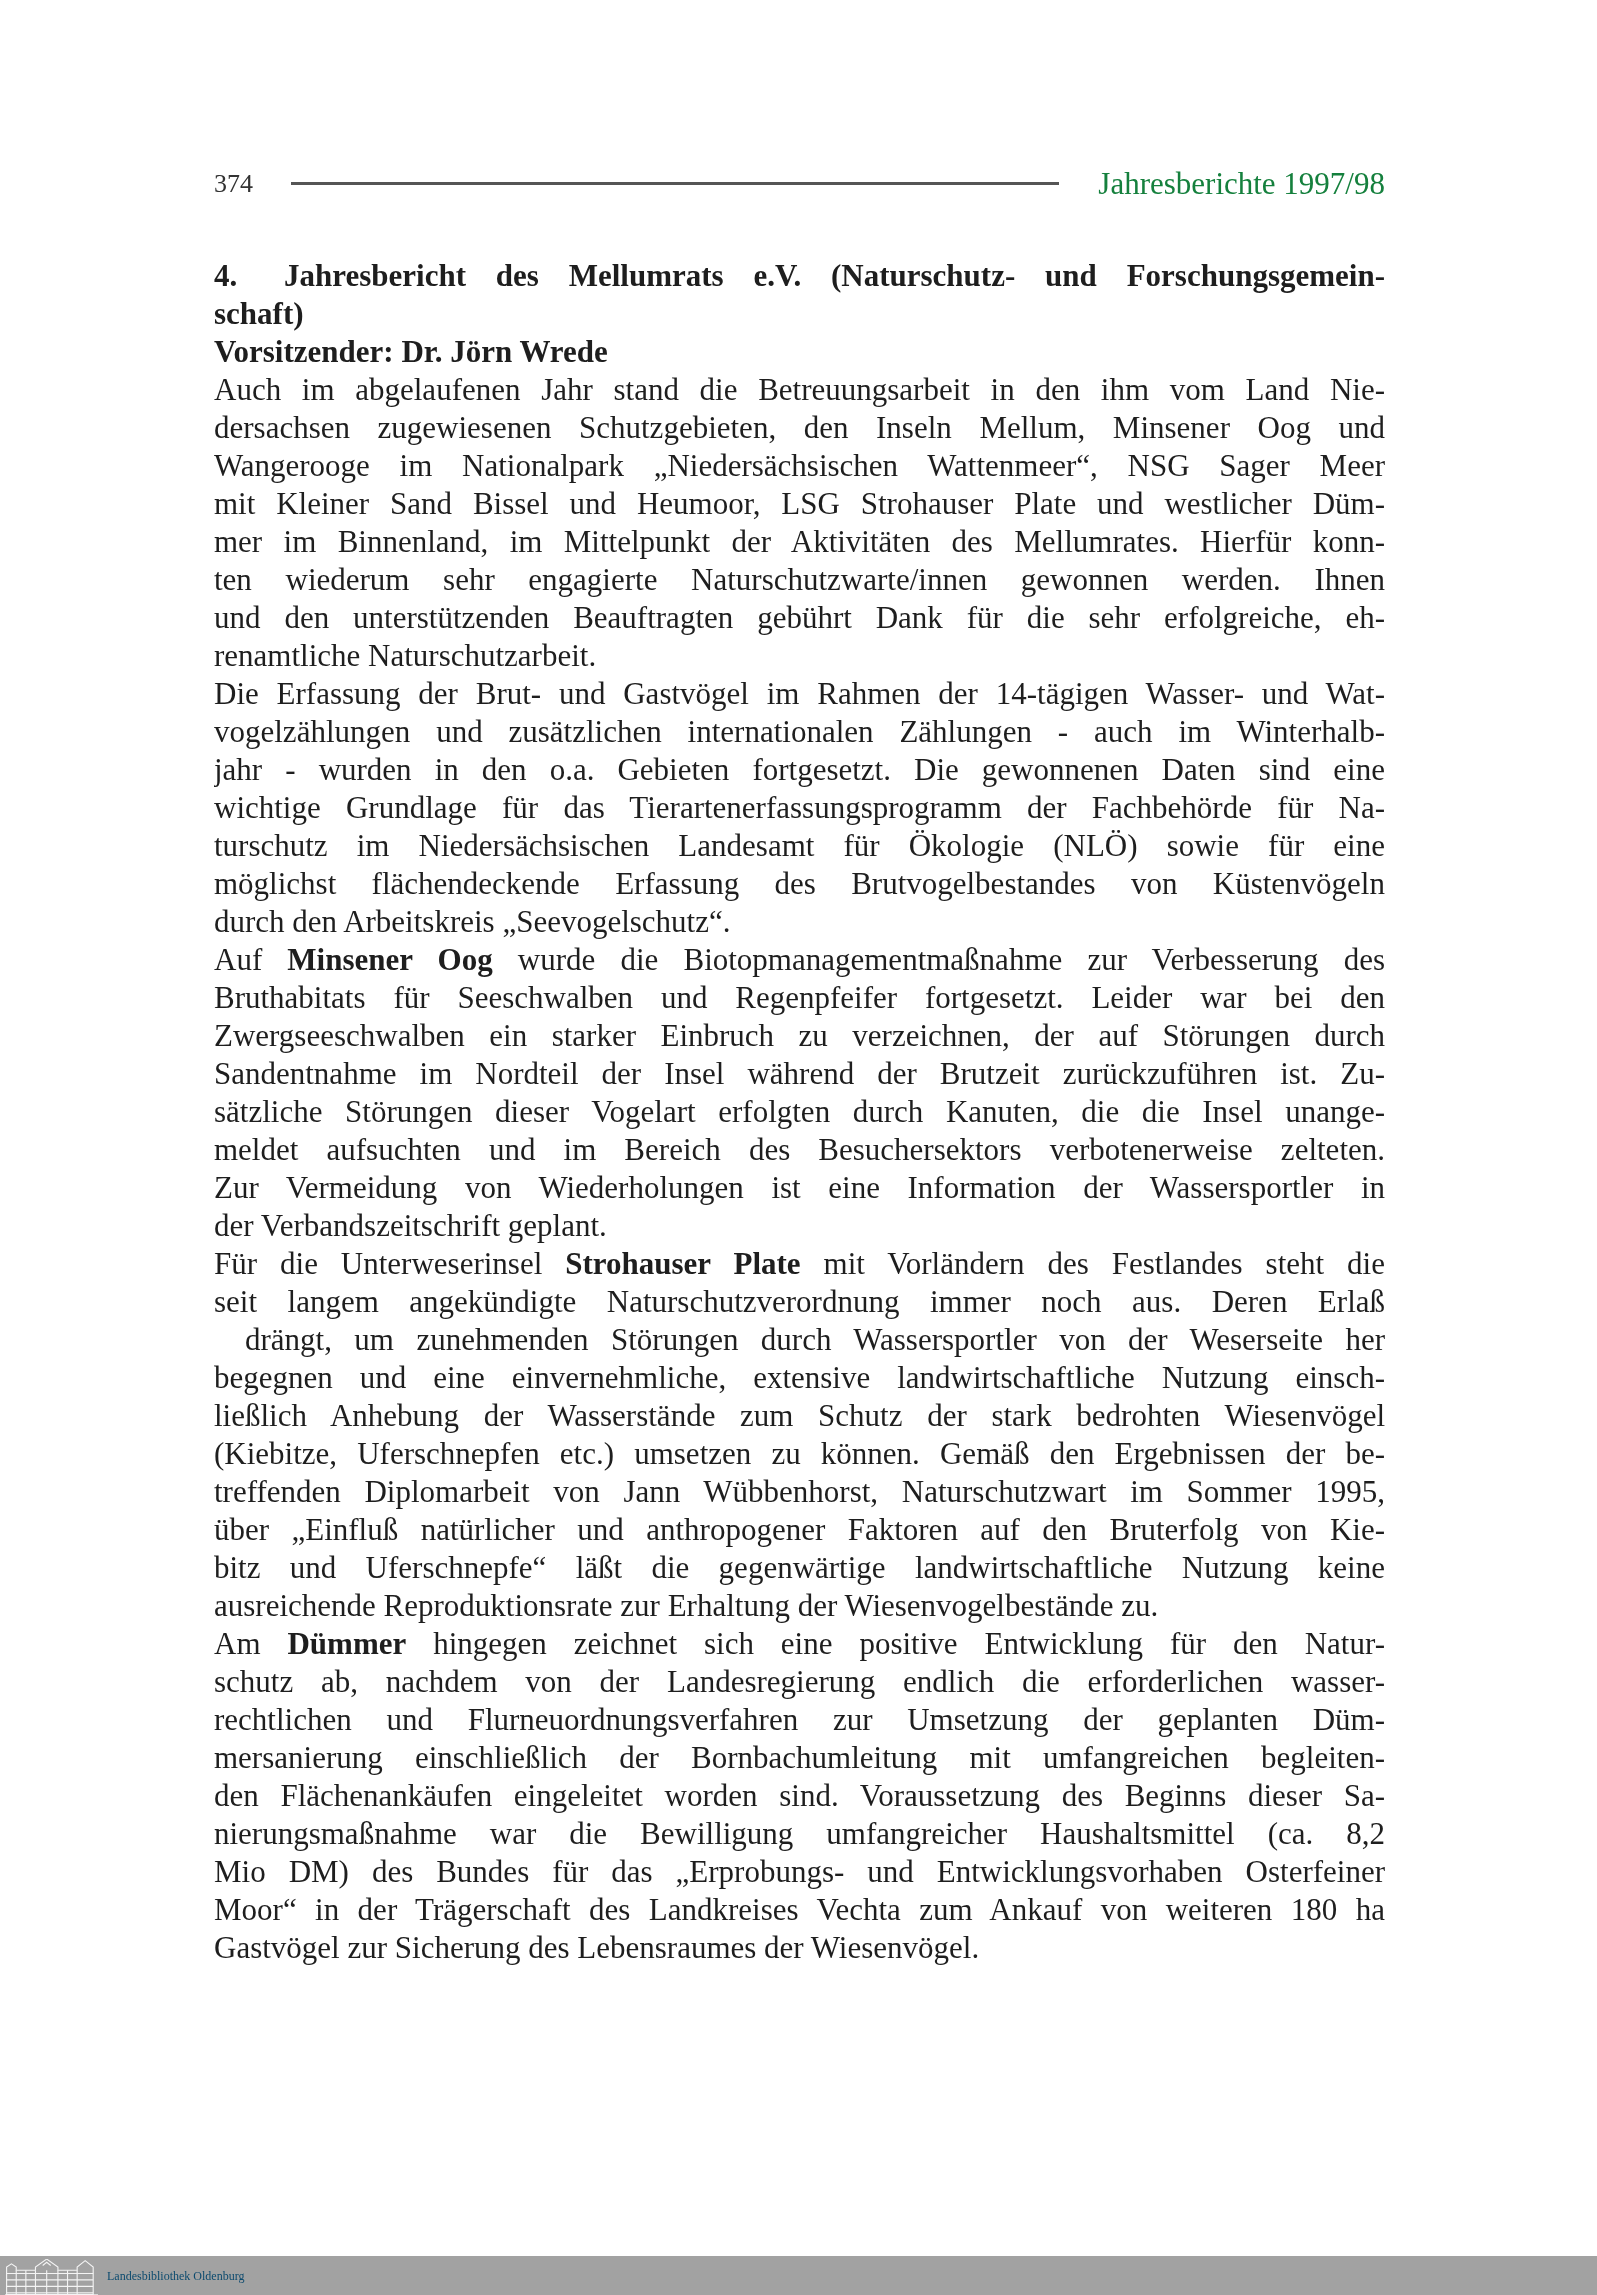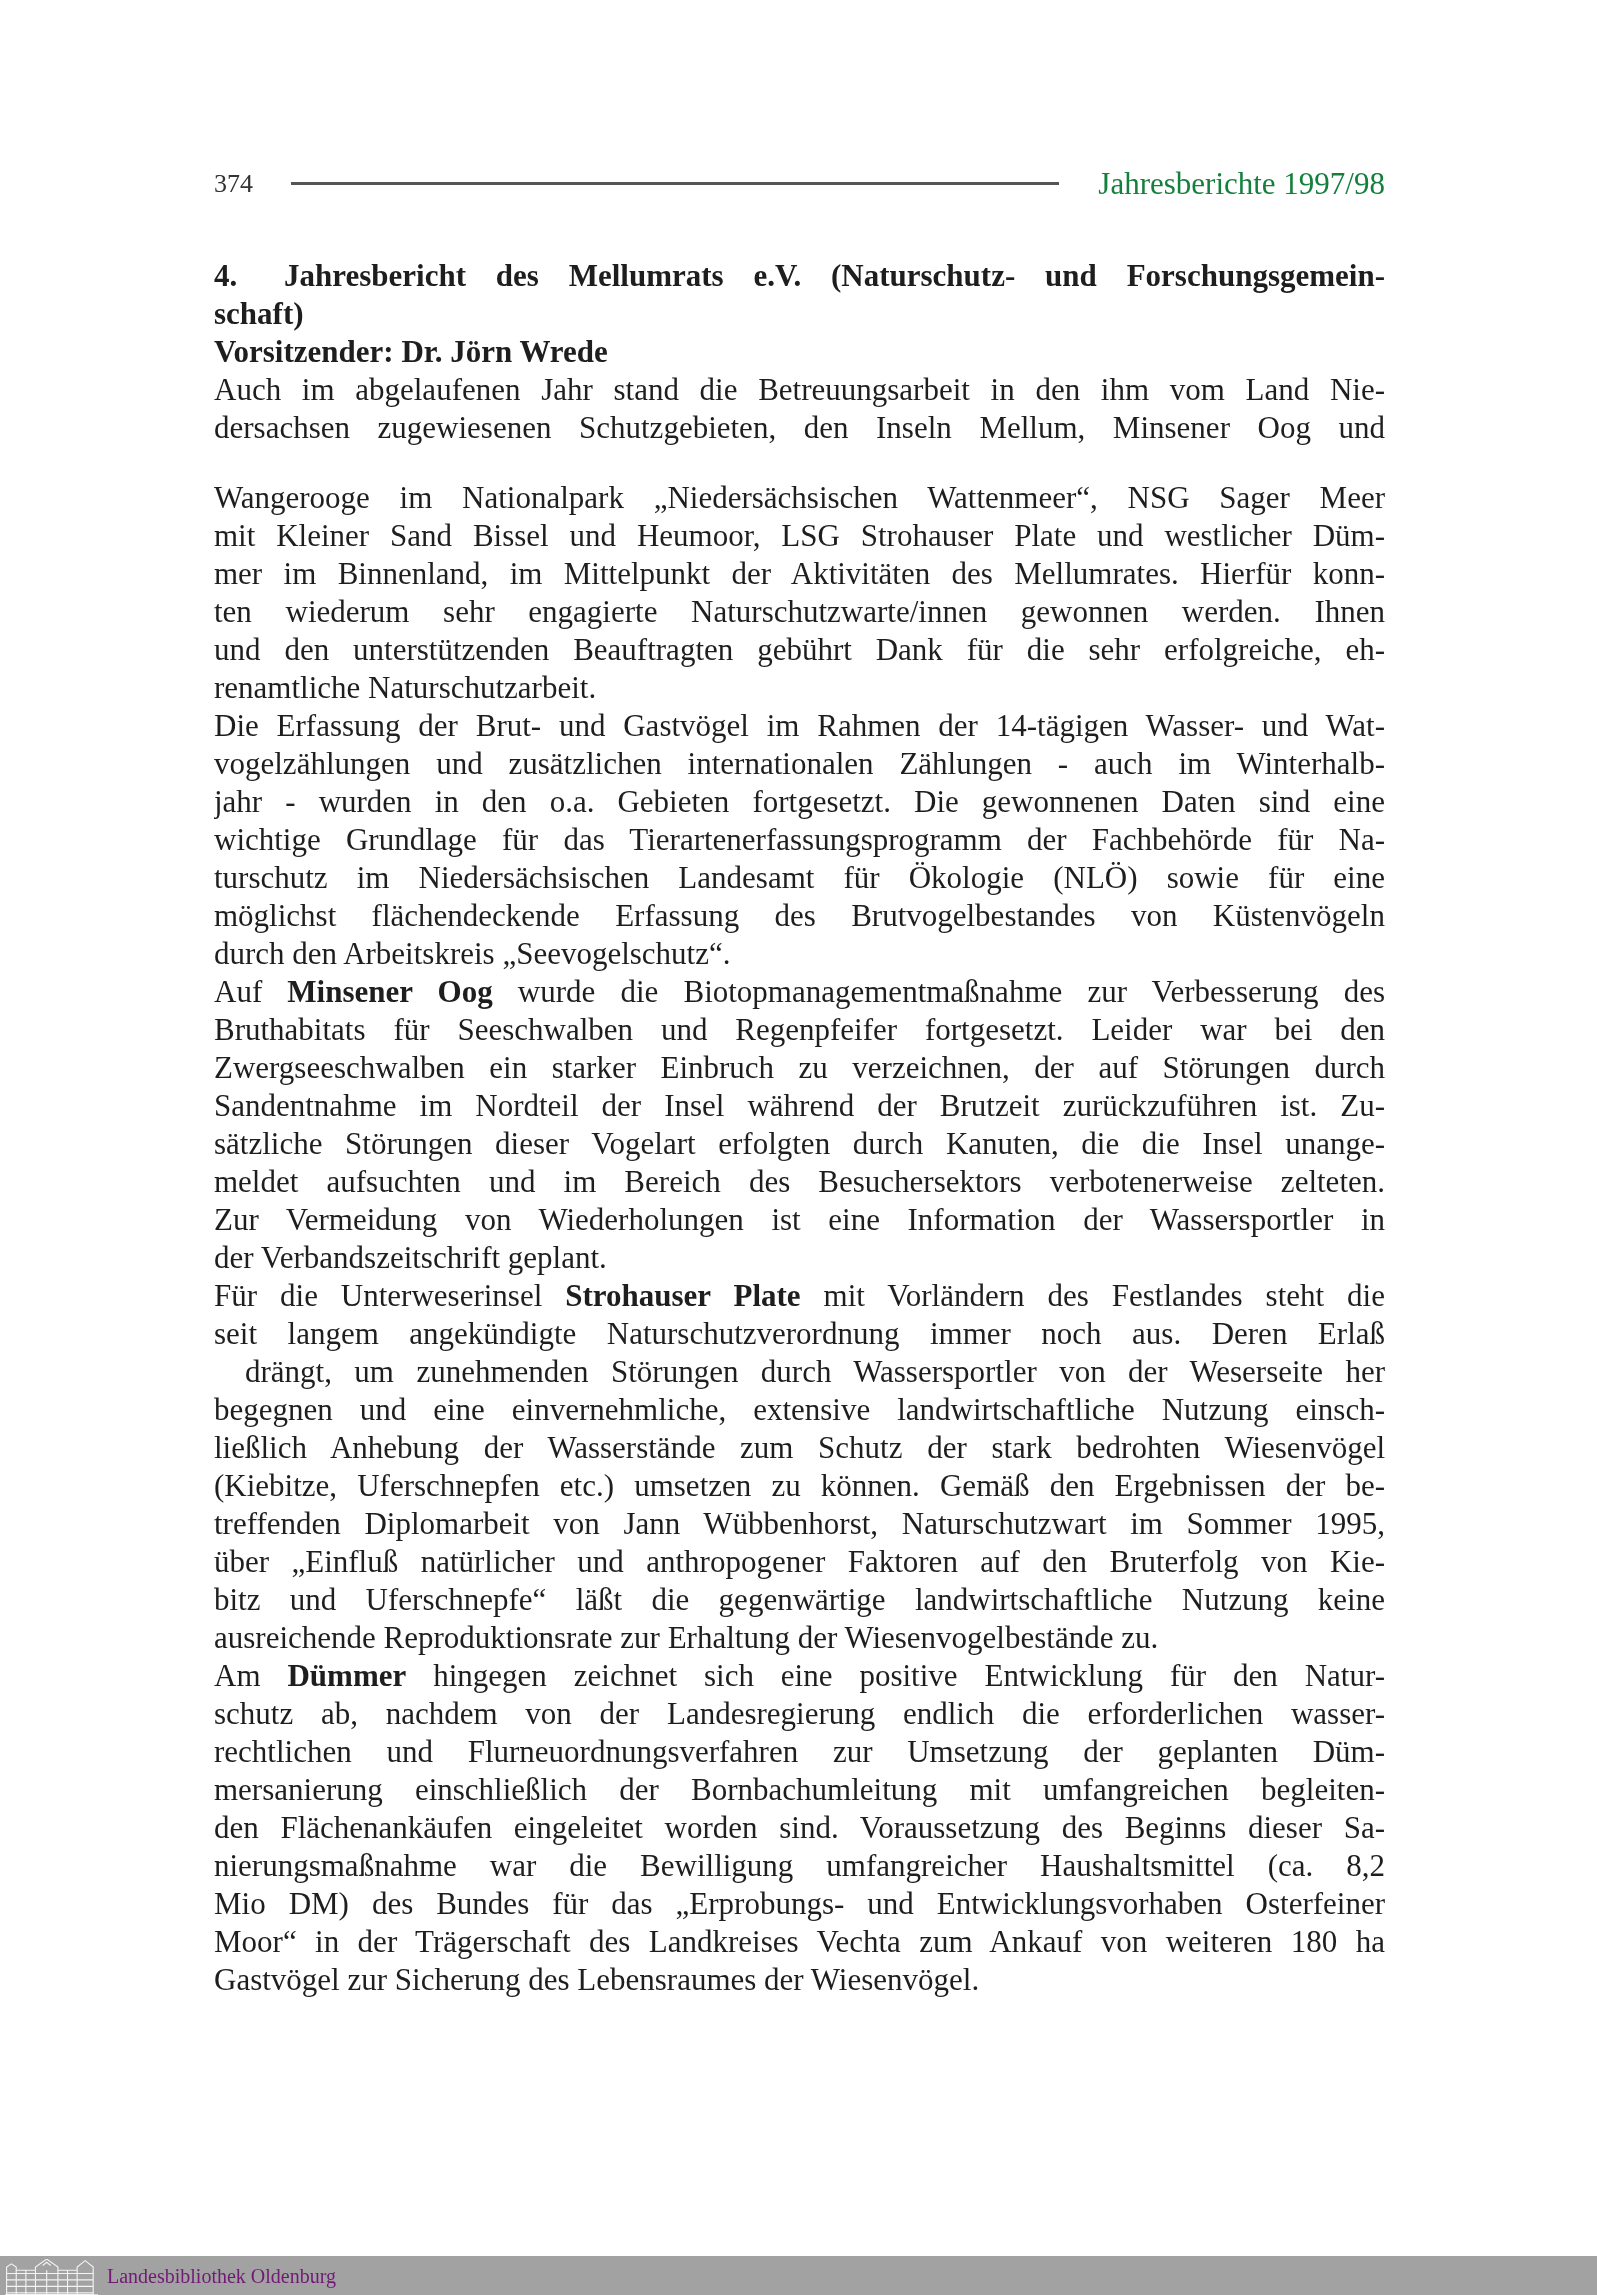--- a/index.html
+++ b/index.html
@@ -11,39 +11,39 @@
   .header .running { position:absolute; right:0; top:0; font-size:31px; line-height:48px; color:#15803d; }
   .content { position:absolute; left:214px; top:257px; width:1171px; }
   .line { display:block; font-size:31px; height:38px; line-height:38px; white-space:nowrap;
           text-align:justify; text-align-last:justify; overflow:hidden; }
   .line.last { text-align-last:left; }
   .line.heading { font-weight:bold; }
   .heading-num { display:inline-block; width:70px; }
   b { font-weight:bold; }
   .footer { position:absolute; left:0; top:2256px; width:1597px; height:40px; background:#a2a2a2; }
   .footer .logo { position:absolute; left:4.8px; top:3.2px; width:93px; height:37px; }
-  .footer .libname { position:absolute; left:107px; top:8px; font-size:20px; color:#701a75; line-height:24px; }
+  .footer .libname { position:absolute; left:107px; top:8px; font-size:12px; color:#0c4a6e; line-height:24px; }
 </style>
 </head>
 <body>
 
 <div class="header">
   <span class="pno">374</span>
   <span class="rule"></span>
   <span class="running">Jahresberichte 1997/98</span>
 </div>
 
 <div class="content">
   <div class="line heading" style="white-space: normal;"><span class="heading-num">4.</span><span>Jahresbericht des Mellumrats e.V. (Naturschutz- und Forschungsgemein-</span></div>
   <div class="line heading last">schaft)</div>
   <div class="line heading last">Vorsitzender: Dr. Jörn Wrede</div>
   <div id="paras">
       <div class="line" style="white-space: normal;">Auch im abgelaufenen Jahr stand die Betreuungsarbeit in den ihm vom Land Nie-</div>
       <div class="line" style="white-space: normal;">dersachsen zugewiesenen Schutzgebieten, den Inseln Mellum, Minsener Oog und</div>
-      <div class="line" style="white-space: normal; margin-top: 32px;">Wangerooge im Nationalpark „Niedersächsischen Wattenmeer“, NSG Sager Meer</div>
+      <div class="line" style="white-space: normal;">Wangerooge im Nationalpark „Niedersächsischen Wattenmeer“, NSG Sager Meer</div>
       <div class="line" style="white-space: normal;">mit Kleiner Sand Bissel und Heumoor, LSG Strohauser Plate und westlicher Düm-</div>
       <div class="line" style="white-space: normal;">mer im Binnenland, im Mittelpunkt der Aktivitäten des Mellumrates. Hierfür konn-</div>
       <div class="line" style="white-space: normal;">ten wiederum sehr engagierte Naturschutzwarte/innen gewonnen werden. Ihnen</div>
       <div class="line" style="white-space: normal;">und den unterstützenden Beauftragten gebührt Dank für die sehr erfolgreiche, eh-</div>
       <div class="line last">renamtliche Naturschutzarbeit.</div>
       <div class="line" style="white-space: normal;">Die Erfassung der Brut- und Gastvögel im Rahmen der 14-tägigen Wasser- und Wat-</div>
       <div class="line" style="white-space: normal;">vogelzählungen und zusätzlichen internationalen Zählungen - auch im Winterhalb-</div>
       <div class="line" style="white-space: normal;">jahr - wurden in den o.a. Gebieten fortgesetzt. Die gewonnenen Daten sind eine</div>
       <div class="line" style="white-space: normal;">wichtige Grundlage für das Tierartenerfassungsprogramm der Fachbehörde für Na-</div>
       <div class="line" style="white-space: normal;">turschutz im Niedersächsischen Landesamt für Ökologie (NLÖ) sowie für eine</div>

